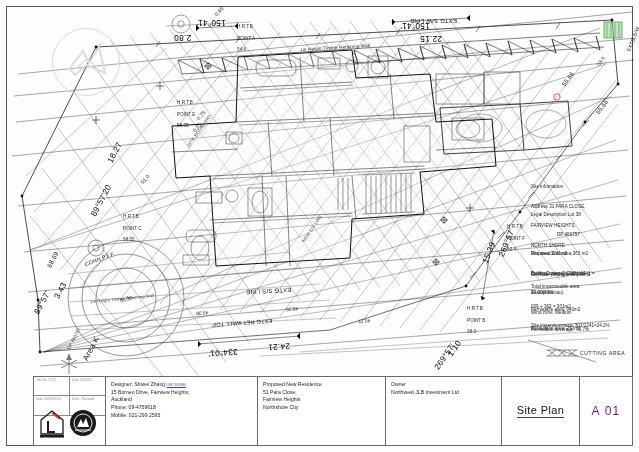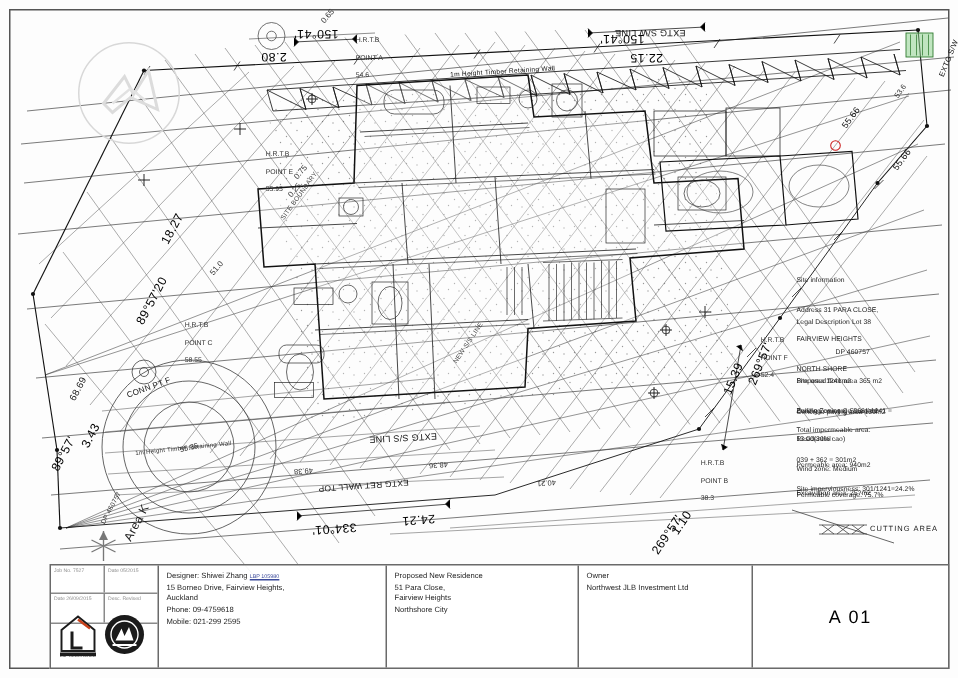--- a/index.html
+++ b/index.html
@@ -33,21 +33,21 @@
   .rev-c { flex:1; border-right:1px solid #8a8a8a; padding:1px 2px; font-size:3.4px; color:#8d8d8d; overflow:hidden; }
   .rev-c:last-child { border-right:none; }
   #tb-designer { width:152px; padding:4px 4px 2px 5px; }
   #tb-project  { width:128px; padding:4px 4px 2px 5px; }
   #tb-owner    { width:116px; padding:4px 4px 2px 5px; position:relative; overflow:hidden; }
   #tb-sheetname{ width:78px; display:flex; align-items:center; justify-content:center; }
   #tb-sheetno  { flex:1; display:flex; align-items:center; justify-content:center; }
   .tb-line { font-size:5.1px; line-height:1.5; color:#1e1e1e; white-space:nowrap; }
   .tb-sub { font-size:3.6px; color:#3b4a9a; text-decoration:underline; }
   .sheet-title { font-size:11px; color:#111; letter-spacing:.4px; border-bottom:1px solid #444; padding-bottom:1px; }
-  .sheet-no { font-size:12px; color:#000000; letter-spacing:1.2px; }
+  .sheet-no { font-size:12px; color:#701a75; letter-spacing:1.2px; }
 
   
   #logo-wrap { position:absolute; left:34px; top:400px; width:70px; height:46px; display:flex; align-items:center; gap:4px; padding-left:4px; }
   .logo-a { width:28px; height:30px; position:relative; }
   .logo-b { width:26px; height:26px; border-radius:50%; background:#1b1b1b; position:relative; overflow:hidden; }
   .logo-cap { position:absolute; bottom:-1px; left:0; width:100%; text-align:center; font-size:2.6px; color:#222; letter-spacing:.1px; }
 
   
   #watermark { position:absolute; left:52px; top:28px; width:68px; height:68px; border-radius:50%; border:1.6px solid #d8d8d8; }
   
@@ -537,20 +537,23 @@
       <div class="tb-line">Fairview Heights</div>
       <div class="tb-line">Northshore City</div>
     </div>
 
     <div class="tb-cell" id="tb-owner">
 
       <div class="tb-line">Owner</div>
       <div class="tb-line">Northwest JLB Investment Ltd</div>
     </div>
 
+    <div class="tb-cell" id="tb-sheetname">
+      <div class="sheet-title">Site Plan</div>
+    </div>
 
     <div class="tb-cell" id="tb-sheetno">
       <div class="sheet-no">A 01</div>
     </div>
   </div>
 
   <div id="logo-wrap">
     <div class="logo-a">
       <svg width="28" height="30" viewBox="0 0 28 30">
         <path d="M3,12 L14,3 L25,12 L25,26 L3,26 Z" fill="none" stroke="#1b1b1b" stroke-width="1.3"></path>

